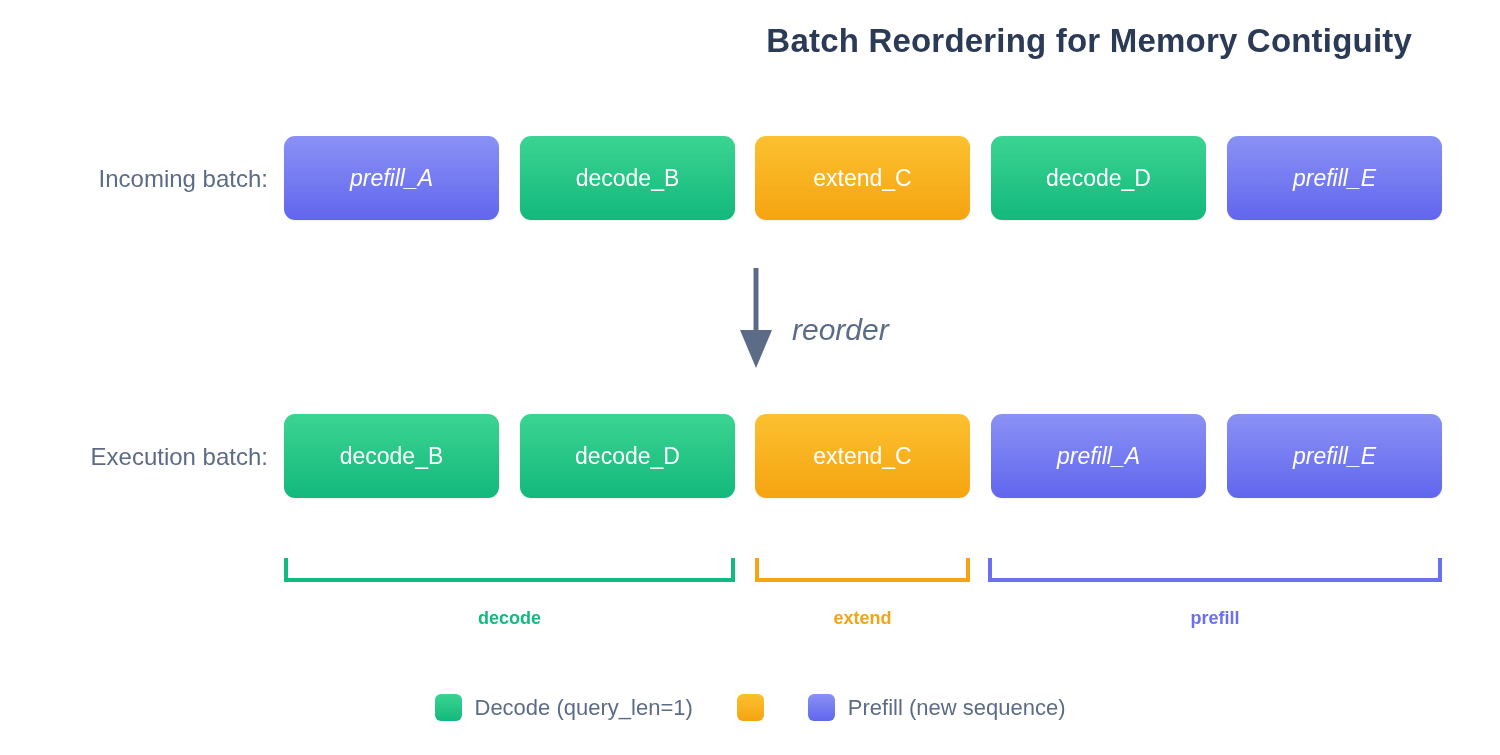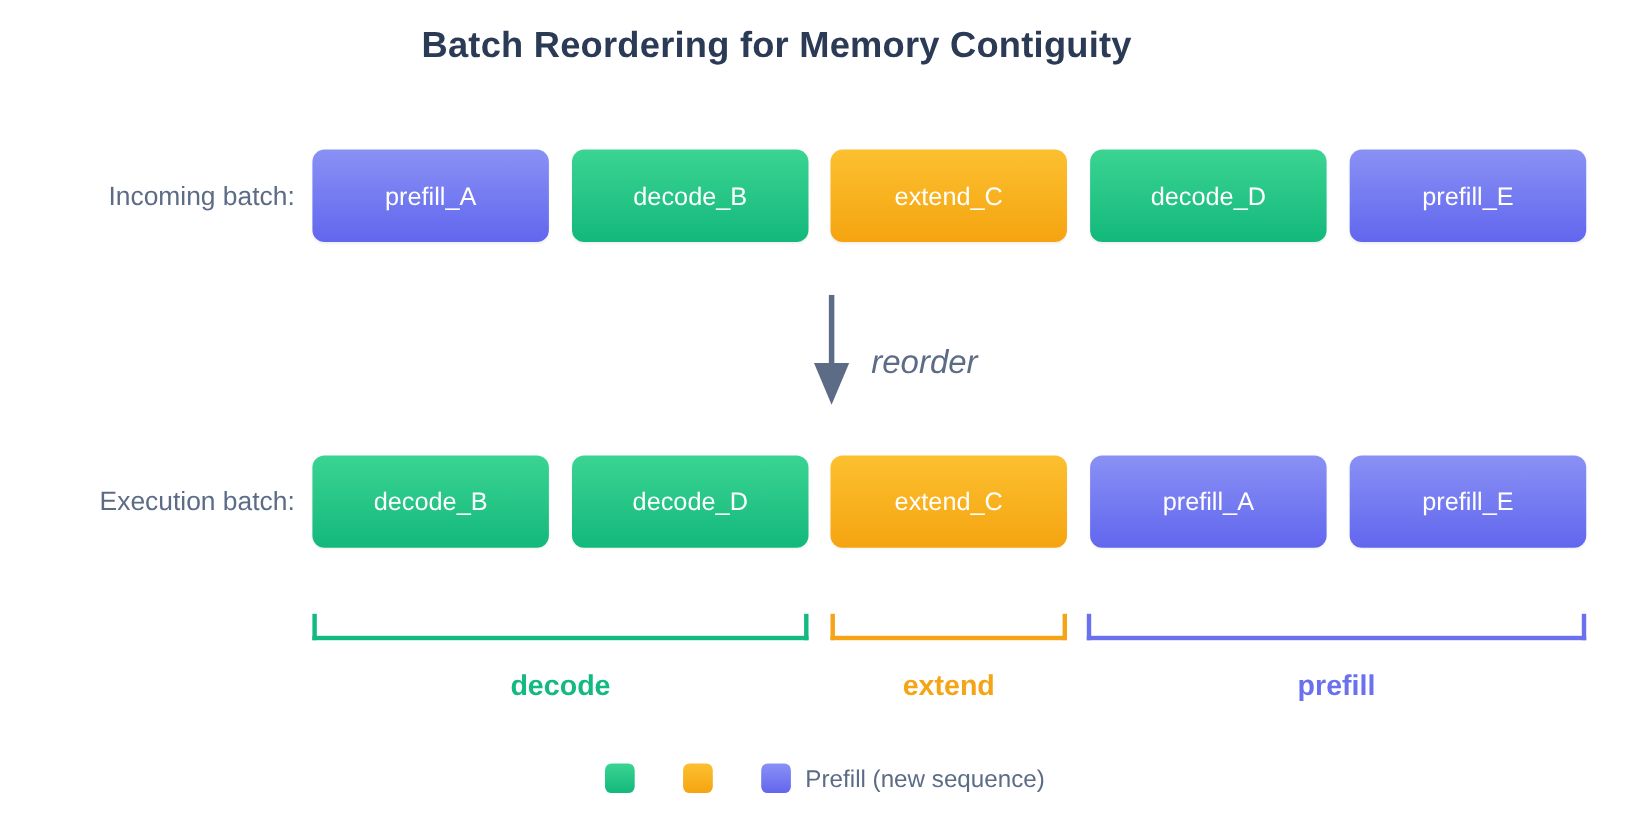--- a/index.html
+++ b/index.html
@@ -19,21 +19,21 @@
     height: 755px;
     background: #ffffff;
   }
 
   
   .title {
     position: absolute;
     left: 0;
     top: 22px;
     width: 1412px;
-    text-align: center;
+    text-align: right;
     font-size: 33px;
     font-weight: bold;
     color: #2b3a55;
     letter-spacing: 0.2px;
   }
 
   
   .row-label {
     position: absolute;
     width: 260px;
@@ -53,21 +53,21 @@
     border-radius: 11px;
     display: flex;
     align-items: center;
     justify-content: center;
     font-size: 23px;
     color: #ffffff;
     box-shadow: 0 1px 2px rgba(0,0,0,0.06);
   }
   .box.green  { background: linear-gradient(180deg, #3bd492 0%, #13b87c 100%); }
   .box.orange { background: linear-gradient(180deg, #fcc030 0%, #f5a410 100%); justify-content: center; }
-  .box.purple { background: linear-gradient(180deg, #8a91f4 0%, #6166ee 100%); }
+  .box.purple { background: linear-gradient(180deg, #8a91f4 0%, #6166ee 100%); font-style: italic; }
 
   .row1 { top: 136px; }
   .row2 { top: 414px; }
 
   .c0 { left: 284px; }
   .c1 { left: 520px; }
   .c2 { left: 755px; }
   .c3 { left: 991px; }
   .c4 { left: 1227px; }
 
@@ -99,21 +99,21 @@
     box-sizing: border-box;
   }
   .bracket.decode  { left: 284px;  width: 451px; border-color: #12b981; }
   .bracket.extend  { left: 755px;  width: 215px; border-color: #f5a416; }
   .bracket.prefill { left: 988px;  width: 454px; border-color: #6a70ee; }
 
   .group-label {
     position: absolute;
     top: 608px;
     text-align: center;
-    font-size: 26px;
+    font-size: 18px;
     font-weight: bold;
   }
   .group-label.decode  { left: 284px;  width: 451px; color: #12b981; }
   .group-label.extend  { left: 755px;  width: 215px; color: #f5a416; }
   .group-label.prefill { left: 988px;  width: 454px; color: #6a70ee; }
 
   
   .legend {
     position: absolute;
     left: 0;
@@ -199,20 +199,21 @@
   <div class="bracket extend"></div>
   <div class="bracket prefill"></div>
 
   <div class="group-label decode">decode</div>
   <div class="group-label prefill">prefill</div>
   <div class="group-label extend">extend</div>
 
   <div class="legend">
     <div class="legend-item">
       <span class="swatch green"></span>
+      <span class="legend-text">Decode (query_len=1)</span>
     </div>
     <div class="legend-item">
       <span class="swatch orange"></span>
     </div>
     <div class="legend-item">
       <span class="swatch purple"></span>
       <span class="legend-text">Prefill (new sequence)</span>
     </div>
   </div>
 

